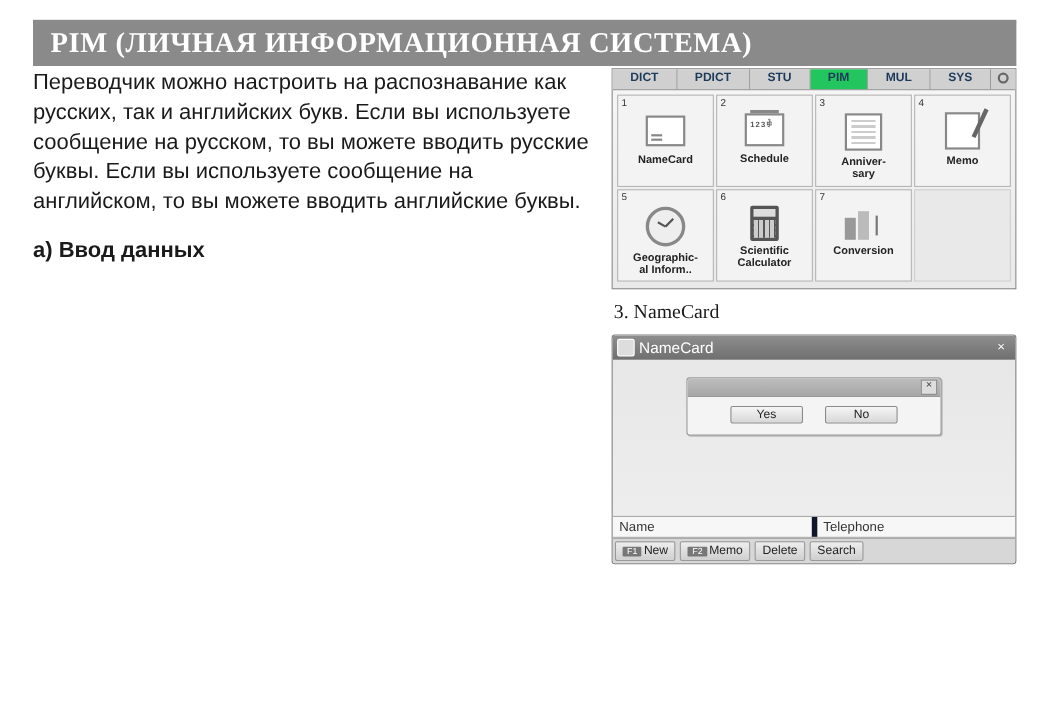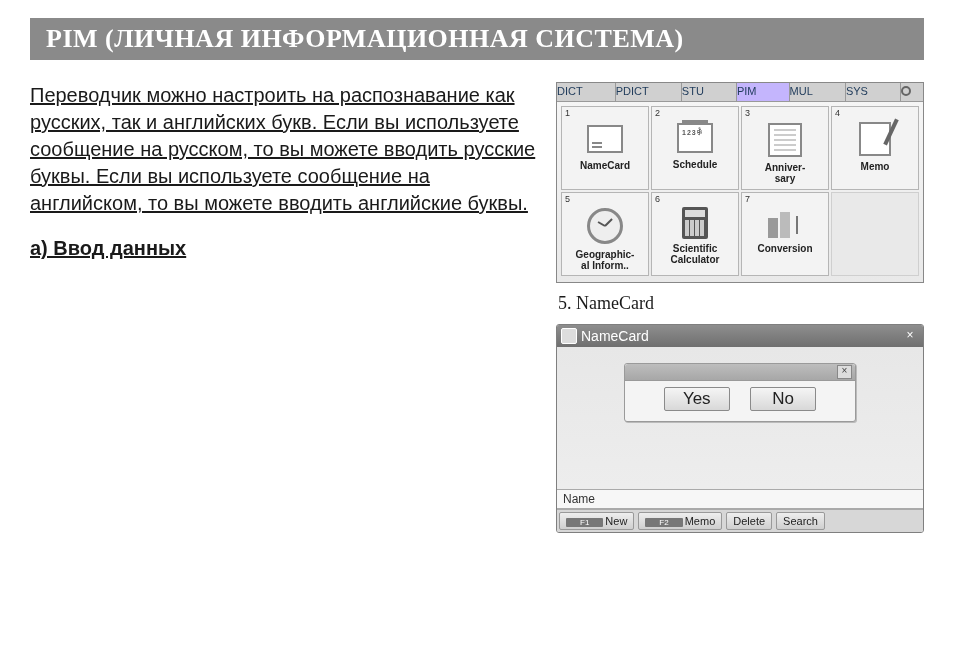--- a/index.html
+++ b/index.html
@@ -19,32 +19,31 @@
     position: relative;
   }
   .title-bar {
     background: #8a8a8a;
     color: #fff;
     font-family: Georgia, "Times New Roman", serif;
     font-weight: bold;
     font-size: 26px;
     padding: 6px 0 6px 16px;
     letter-spacing: 0.5px;
-    margin-bottom: 22px;
+    margin-bottom: 2px;
   }
   .cols {
     display: flex;
     gap: 14px;
   }
   .left {
     flex: 1 1 auto;
     font-size: 20px;
     line-height: 1.35;
     padding-right: 4px;
-    text-decoration: underline;
   }
   .left p { margin: 0 0 18px 0; }
   .left .sec { font-weight: bold; margin: 12px 0 16px 0; }
   .right {
     width: 368px;
     flex: 0 0 368px;
   }
   
   .pim-win {
     border: 1px solid #888;
@@ -54,28 +53,28 @@
   .tabs {
     display: flex;
     background: #dcdcdc;
     border-bottom: 1px solid #999;
     align-items: stretch;
     height: 18px;
     font-size: 11px;
   }
   .tab {
     flex: 1 1 auto;
-    text-align: left;
+    text-align: center;
     border-right: 1px solid #999;
     padding: 2px 0 0 0;
     color: #1e3a5a;
     background: #d0d0d0;
-    font-weight: normal;
-  }
-  .tab.active { background: #c4b5fd; }
+    font-weight: bold;
+  }
+  .tab.active { background: #22c55e; }
   .tab.last { flex: 0 0 22px; border-right: none; }
   .gear { display:inline-block; width:10px; height:10px; border:2px solid #666; border-radius:50%; box-sizing:border-box; position:relative; top:1px;}
   .grid {
     display: grid;
     grid-template-columns: repeat(4, 1fr);
     gap: 2px;
     padding: 4px 4px 6px 4px;
   }
   .cell {
     position: relative;
@@ -170,37 +169,37 @@
   .dlg .dlg-close{
     position:absolute;right:3px;top:1px;width:13px;height:12px;
     border:1px solid #888;background:#ddd;font-size:10px;line-height:10px;text-align:center;color:#444;
   }
   .dlg .msg { text-align:center;font-size:14px;color:#222;padding:10px 4px 2px; }
   .dlg .btns { text-align:center;padding:6px 0 2px; }
   .dlg .btn {
     display:inline-block;min-width:44px;
     border:1px solid #8a8a8a;border-radius:2px;
     background:linear-gradient(#f5f5f5,#d8d8d8);
-    font-size:17px;padding:1px 10px;margin:0 8px;
+    font-size:11px;padding:1px 10px;margin:0 8px;
     color:#222;text-decoration:underline dotted transparent;
   }
   .nc-list {
     display:flex;border-top:1px solid #aaa;border-bottom:1px solid #aaa;
     font-size:12px;color:#333;background:#f7f7f7;
   }
   .nc-list div{flex:1;padding:2px 6px;border-right:5px solid #0f172a;}
   .nc-list div:last-child{border-right:none;}
   .nc-foot{
     display:flex;background:#d7d7d7;border-top:1px solid #aaa;
   }
   .fbtn{
     font-size:11px;padding:2px 6px;border:1px solid #999;margin:2px;
     background:linear-gradient(#eee,#cfcfcf);border-radius:2px;color:#222;
   }
-  .fbtn .fk{background:#777;color:#fff;font-size:8px;padding:0 14px;border-radius:1px;margin-right:2px;}
+  .fbtn .fk{background:#777;color:#fff;font-size:8px;padding:0 4px;border-radius:1px;margin-right:2px;}
   .pagenum{
     position:absolute;bottom:6px;left:0;right:0;text-align:center;
     font-size:20px;color:#222;
   }
 </style>
 </head>
 <body>
 
 <div class="page">
   <div class="title-bar">PIM (ЛИЧНАЯ ИНФОРМАЦИОННАЯ СИСТЕМА)</div>
@@ -260,41 +259,42 @@
           </div>
           <div class="cell">
             <span class="num">7</span>
             <div class="ic-conv"></div>
             <div class="lbl">Conversion</div>
           </div>
           <div class="cell empty"></div>
         </div>
       </div>
 
-      <div class="hint">5. NameCard</div>
+      <div class="hint">3. NameCard</div>
 
       <div class="nc-win">
         <div class="nc-title">
           <span class="ticon"></span>
           <span>NameCard</span>
           <span class="close">×</span>
         </div>
         <div class="nc-body">
           <div class="dlg">
             <div class="dlg-top">
               <div class="dlg-close">×</div>
             </div>
             <div class="btns">
               <span class="btn">Yes</span>
               <span class="btn">No</span>
             </div>
           </div>
         </div>
         <div class="nc-list">
           <div>Name</div>
+          <div>Telephone</div>
         </div>
         <div class="nc-foot">
           <span class="fbtn"><span class="fk">F1</span><span>New</span></span>
           <span class="fbtn"><span class="fk">F2</span><span>Memo</span></span>
           <span class="fbtn">Delete</span>
           <span class="fbtn">Search</span>
         </div>
       </div>
 
     </div>

